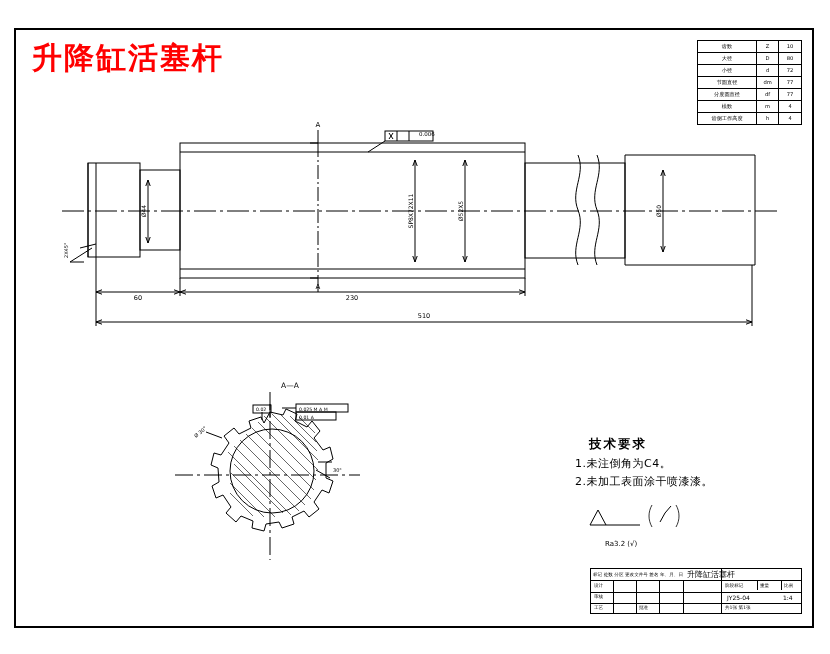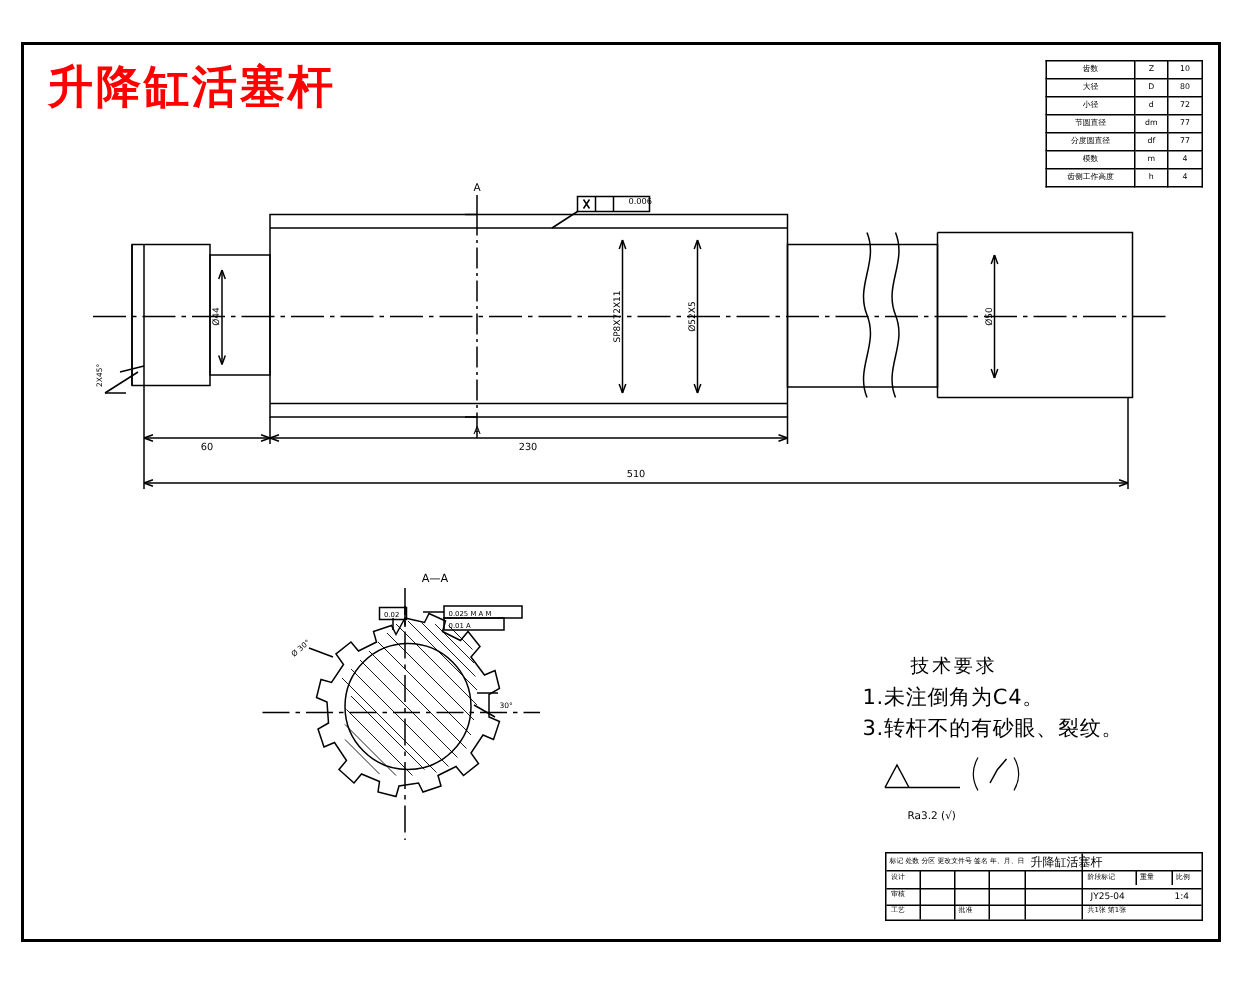--- a/index.html
+++ b/index.html
@@ -8,22 +8,22 @@
   .border-outer{position:absolute;left:14px;top:28px;width:800px;height:600px;border:2px solid #000;box-sizing:border-box;}
   .title-red{position:absolute;left:32px;top:38px;font-family:"DejaVu Sans","Liberation Sans",sans-serif;font-size:30px;color:#ff0000;font-weight:bold;letter-spacing:2px;white-space:nowrap;}
   svg{position:absolute;left:0;top:0;}
   .t{font-family:"DejaVu Sans","Liberation Sans",sans-serif;fill:#000;}
   .param-table{position:absolute;left:697px;top:40px;width:105px;border-collapse:collapse;font-size:5.2px;}
   .param-table td{border:1px solid #000;height:11px;text-align:center;padding:0;line-height:11px;color:#000;white-space:nowrap;}
   .param-table td.c0{width:60px;}
   .param-table td.c1{width:22px;}
   .param-table td.c2{width:23px;}
   .tech-block{position:absolute;left:575px;top:436px;width:190px;color:#000;}
-  .tech-title{font-size:12.5px;text-align:left;margin-left:32px;letter-spacing:2px;font-weight:normal;}
-  .tech-line{font-size:14px;margin-top:3px;letter-spacing:0.5px;}
+  .tech-title{font-size:12.5px;text-align:left;margin-left:14px;letter-spacing:2px;font-weight:bold;}
+  .tech-line{font-size:11px;margin-top:3px;letter-spacing:0.5px;}
   .rough-note{position:absolute;left:605px;top:540px;font-size:7px;color:#000;}
   .tb{position:absolute;left:590px;top:568px;width:212px;height:46px;border:1px solid #000;box-sizing:border-box;}
   .tb .hline{position:absolute;left:0;right:0;height:0;border-top:1px solid #000;}
   .tb .vline{position:absolute;top:0;bottom:0;width:0;border-left:1px solid #000;}
   .tb span{position:absolute;font-size:4.6px;color:#000;white-space:nowrap;line-height:1;}
   .tb span.big{font-size:8px;}
   .tb span.med{font-size:6px;}
 </style>
 </head>
 <body>
@@ -264,21 +264,21 @@
     <text class="t" x="256" y="411" font-size="4.6">0.02</text>
     <text class="t" x="299" y="410.5" font-size="4.6">0.025 M A M</text>
     <text class="t" x="299" y="418.5" font-size="4.6">0.01 A</text>
     <text class="t" x="196" y="438" font-size="5" transform="rotate(-40 196 438)">Ø 30°</text>
     <text class="t" x="333" y="472" font-size="5">30°</text>
   </svg>
 
   <div class="tech-block">
     <div class="tech-title">技术要求</div>
     <div class="tech-line">1.未注倒角为C4。</div>
-    <div class="tech-line">3.转杆不的有砂眼、裂纹。</div>
+    <div class="tech-line">2.未加工表面涂干喷漆漆。</div>
   </div>
   <div class="rough-note">Ra3.2  (√)</div>
 
   <div class="tb">
     <div class="hline" style="top:11px;"></div>
     <div class="hline" style="top:23px;"></div>
     <div class="hline" style="top:34px;"></div>
     <div class="vline" style="left:92px;top:11px;"></div>
     <div class="vline" style="left:130px;"></div>
     <div class="vline" style="left:22px;top:11px;"></div>

